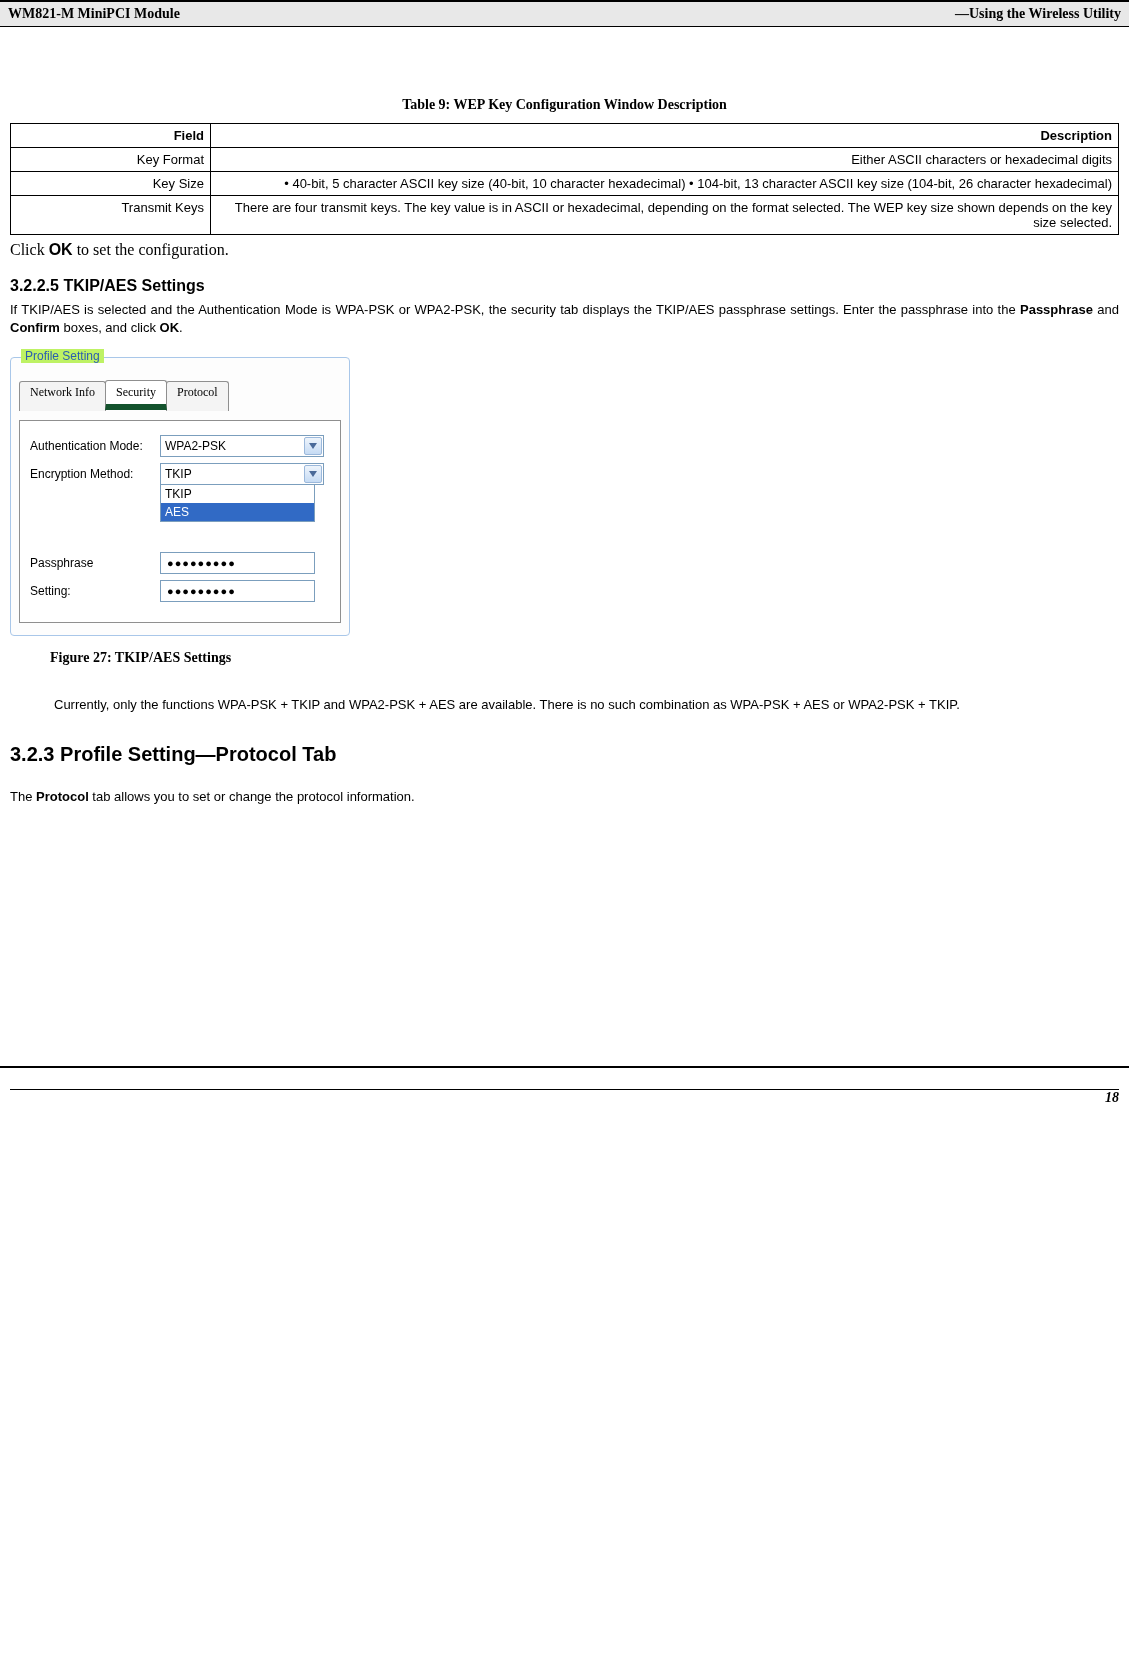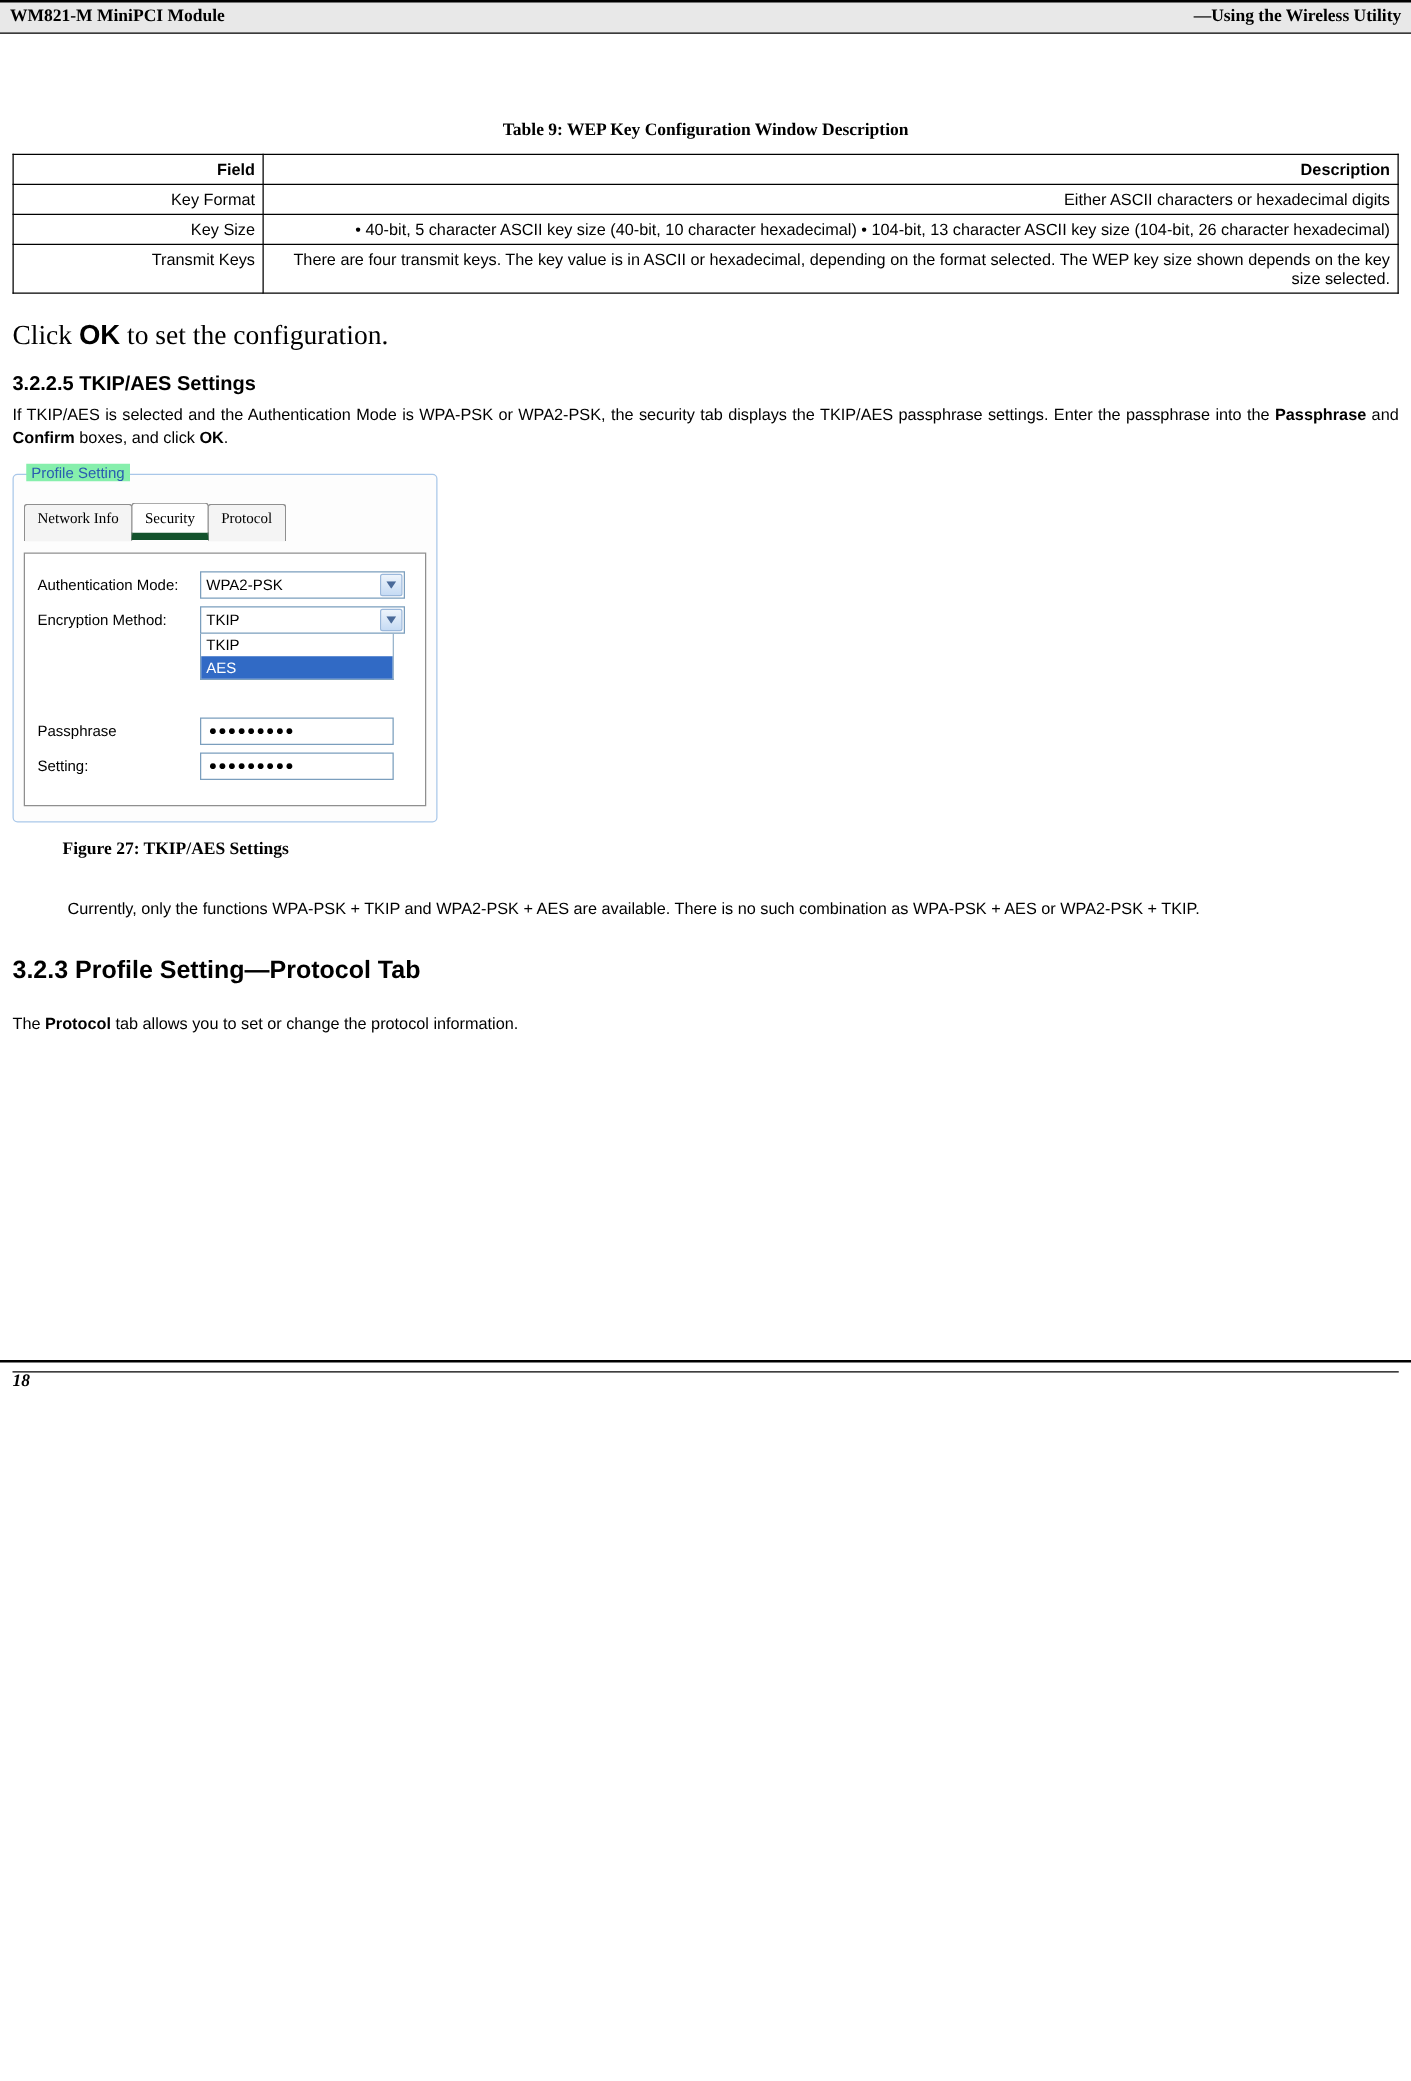--- a/index.html
+++ b/index.html
@@ -42,22 +42,22 @@
       border: 1px solid #000;
       padding: 4px 6px;
       text-align: right;
       vertical-align: top;
     }
     table.data-table th {
       font-weight: bold;
     }
     .after-table {
       font-family: "Times New Roman", serif;
-      font-size: 22px;
-      margin-top: 20px;
+      font-size: 16px;
+      margin-top: 6px;
     }
     .section-heading {
       font-family: Arial, sans-serif;
       font-weight: bold;
       font-size: 16px;
       margin-top: 18px;
       margin-bottom: 6px;
     }
     .paragraph {
       font-size: 13px;
@@ -76,21 +76,21 @@
       border: 1px solid #a9c7e9;
       border-radius: 4px;
       position: relative;
       padding: 22px 8px 12px 8px;
       background: #fdfdfd;
     }
     .group-title {
       position: absolute;
       top: -9px;
       left: 10px;
-      background: #86efac;
+      background: #bef264;
       padding: 0 4px;
       color: #2a5db0;
       font-size: 12px;
       font-family: Tahoma, sans-serif;
     }
     .tabs {
       display: flex;
       margin-bottom: 10px;
     }
     .tab {
@@ -198,25 +198,26 @@
     .h2 {
       font-family: Arial, sans-serif;
       font-weight: bold;
       font-size: 20px;
       margin-top: 28px;
       margin-bottom: 22px;
     }
     .page-footer {
       border-top: 2px solid #000;
       margin-top: 260px;
-      padding: 6px 10px;
+      padding: 20px 10px;
       font-family: "Times New Roman", serif;
       font-weight: bold;
       font-style: italic;
       font-size: 14px;
+      text-align: right;
     }
     .footer-sep {
       border-top: 1px solid #000;
       margin-top: 1px;
     }
   </style>
 </head>
 <body>
 
 <div class="page-header">

